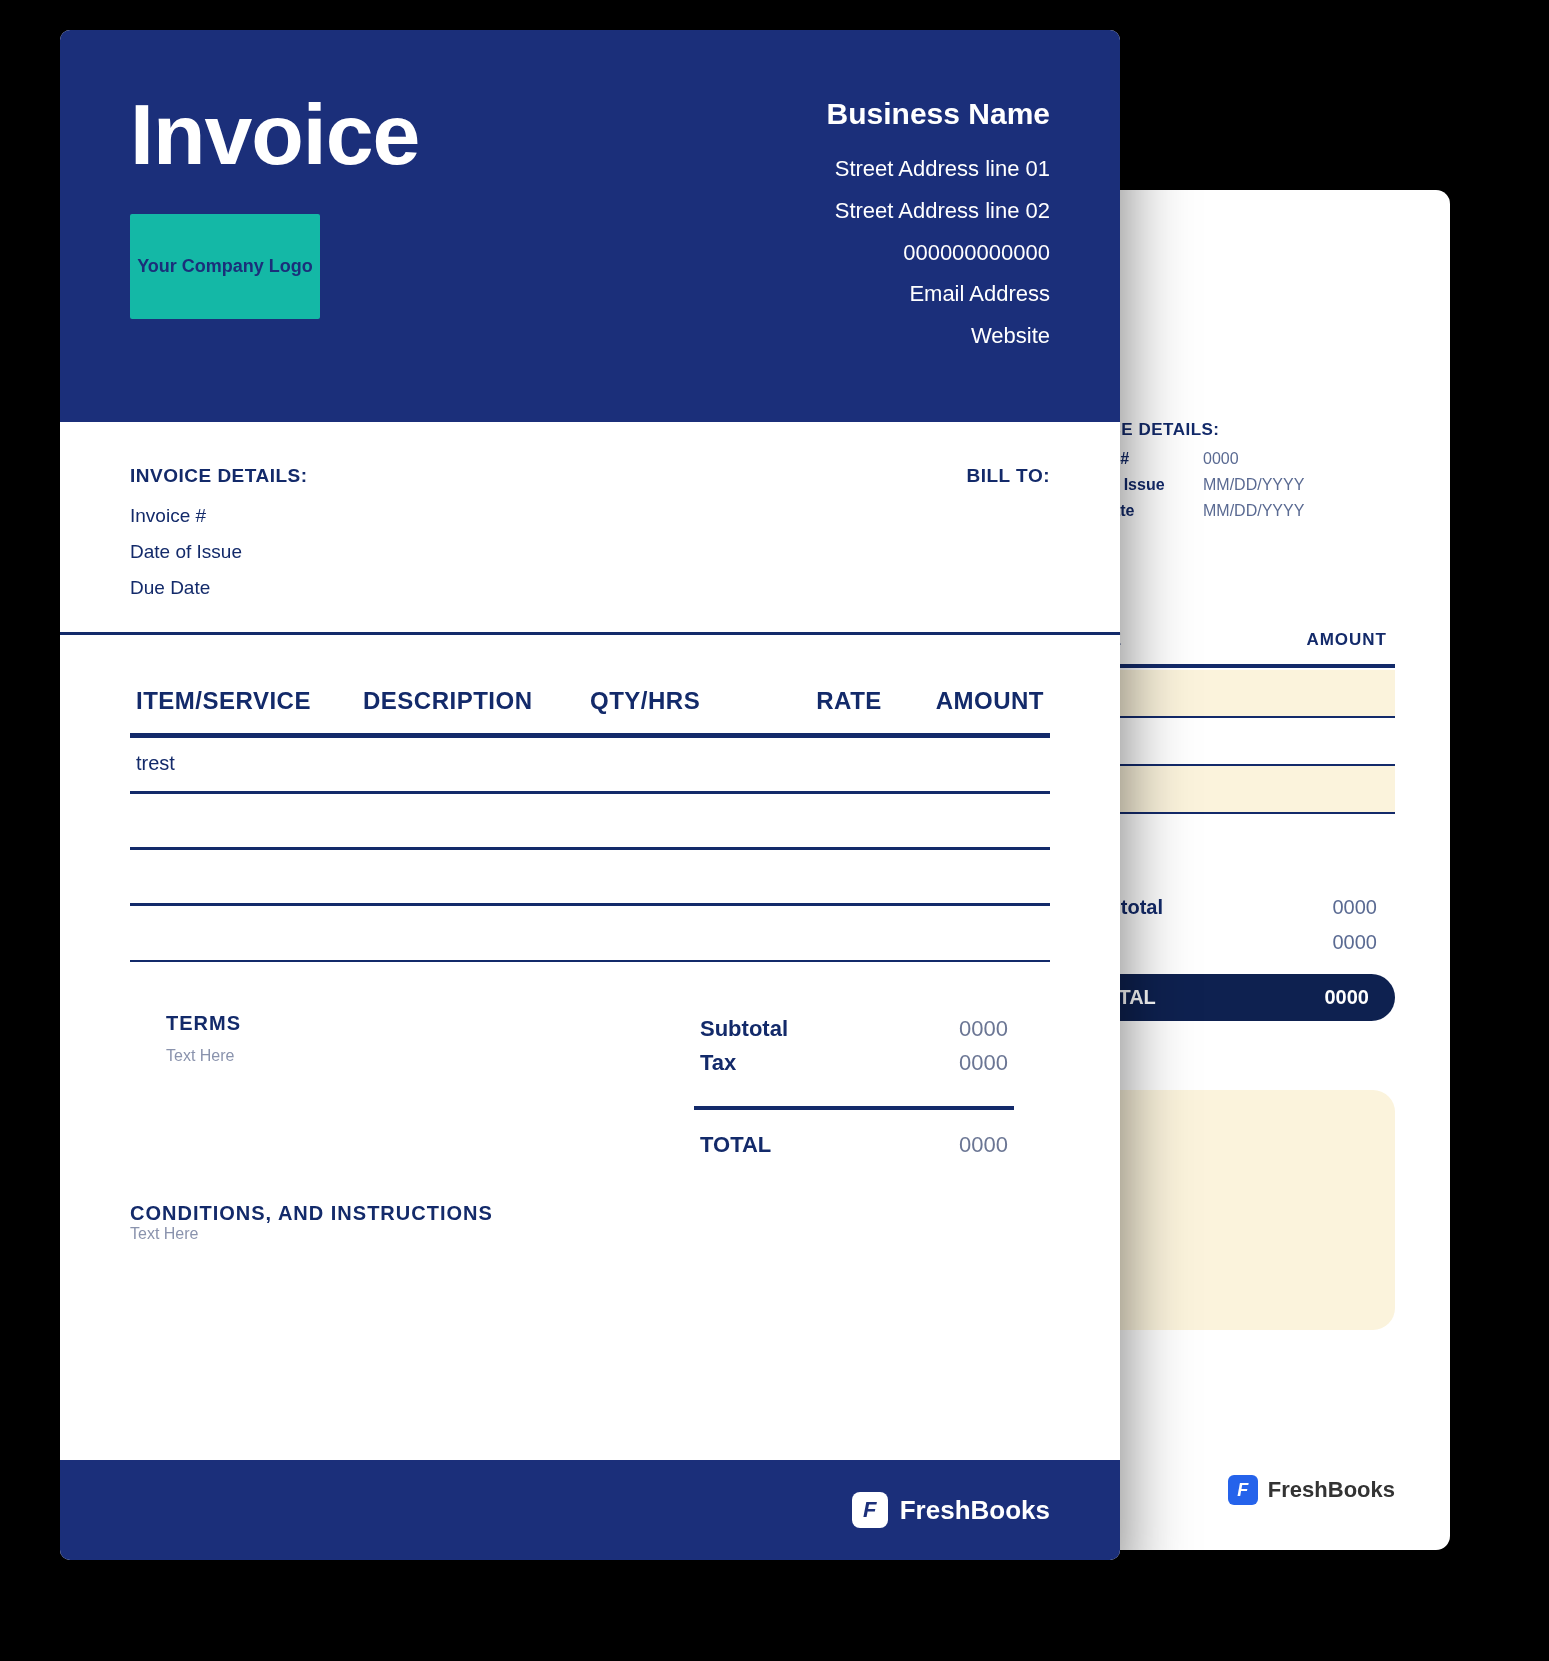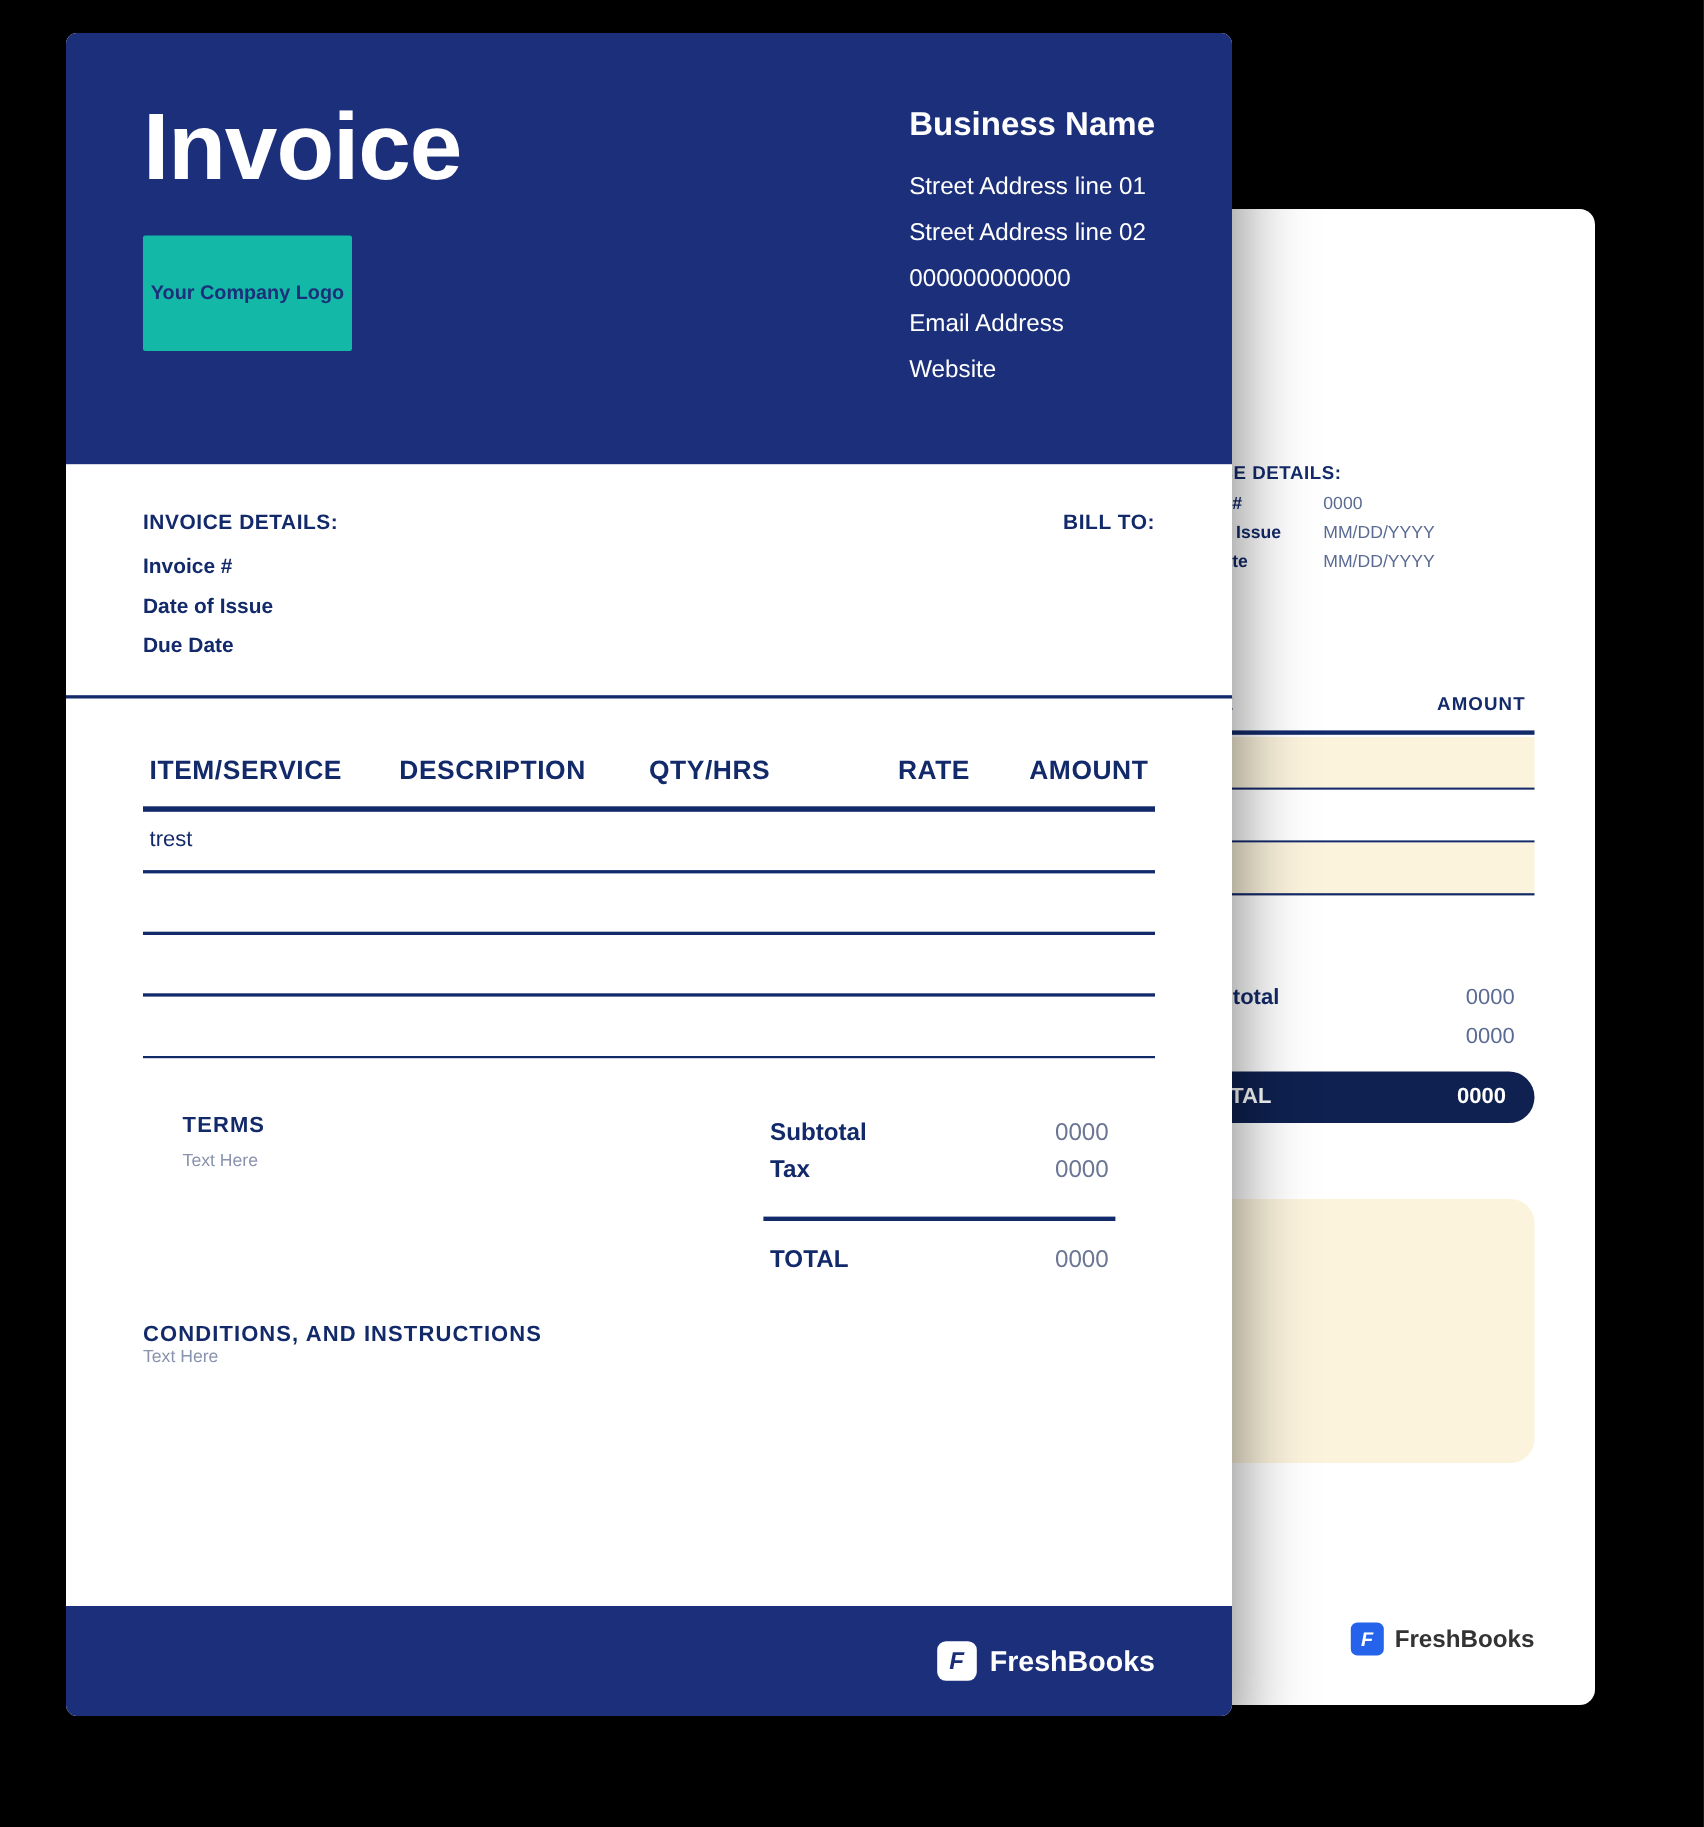--- a/index.html
+++ b/index.html
@@ -173,21 +173,21 @@
     font-size: 18px;
     font-weight: 700;
     text-align: center;
     display: flex;
     align-items: center;
     justify-content: center;
     line-height: 1.25;
     border-radius: 2px;
   }
   .fp-right {
-    text-align: left;
+    text-align: right;
     font-size: 22px;
     line-height: 1.9;
   }
   .fp-bizname {
     font-size: 30px;
     font-weight: 800;
     margin-bottom: 6px;
   }
 
   .fp-meta {
@@ -198,21 +198,21 @@
   }
   .fp-meta-col {
     font-size: 19px;
     font-weight: 700;
     line-height: 1.9;
   }
   .fp-meta-col .hd {
     letter-spacing: .5px;
     margin-bottom: 4px;
   }
-  .fp-meta-col .row { font-weight: 700; }
+  .fp-meta-col .row { font-weight: 400; }
 
   .fp-table {
     padding: 40px 70px 10px;
   }
   .fp-thead {
     display: grid;
     grid-template-columns: 1.4fr 1.4fr 1fr .8fr 1fr;
     font-size: 24px;
     font-weight: 800;
     letter-spacing: .5px;

